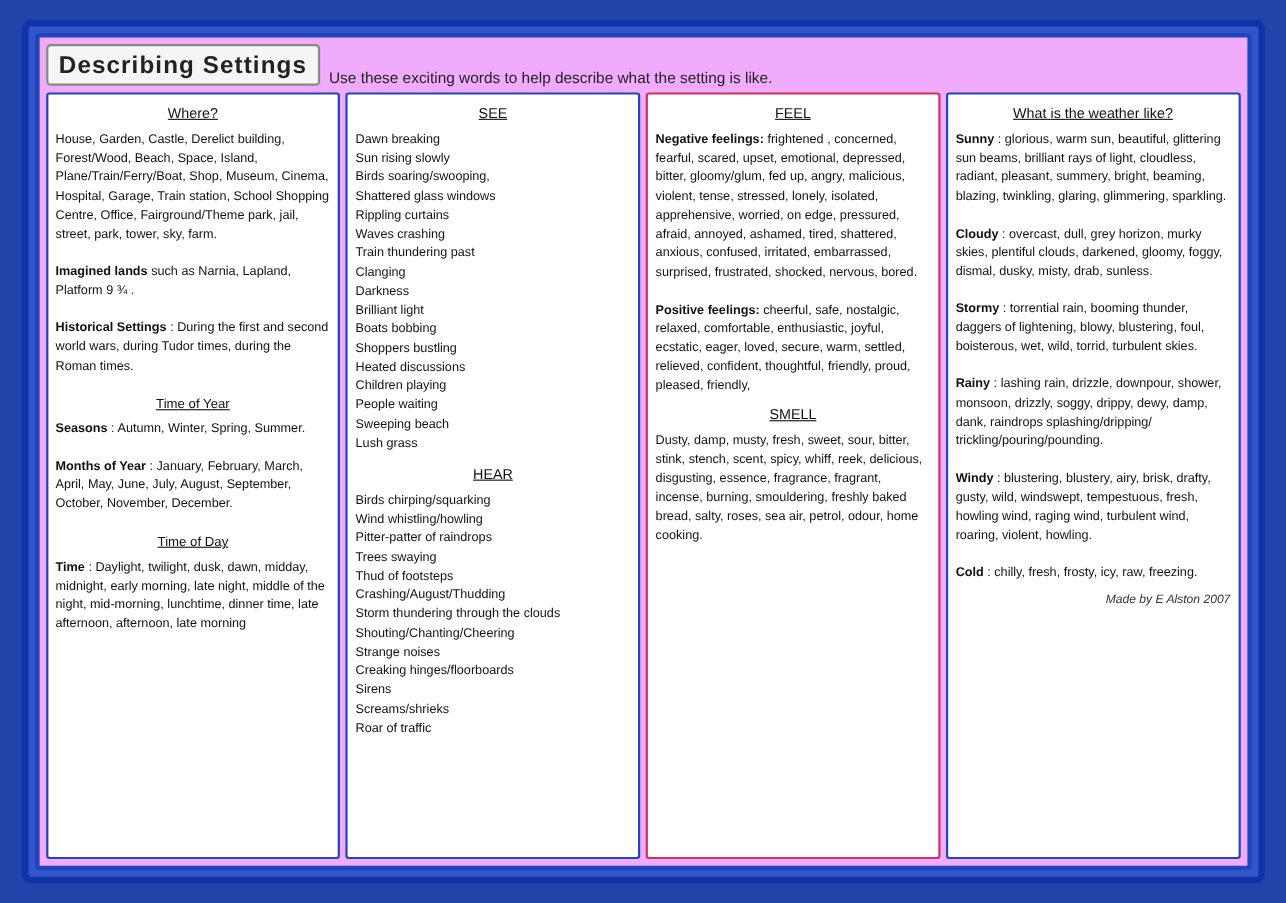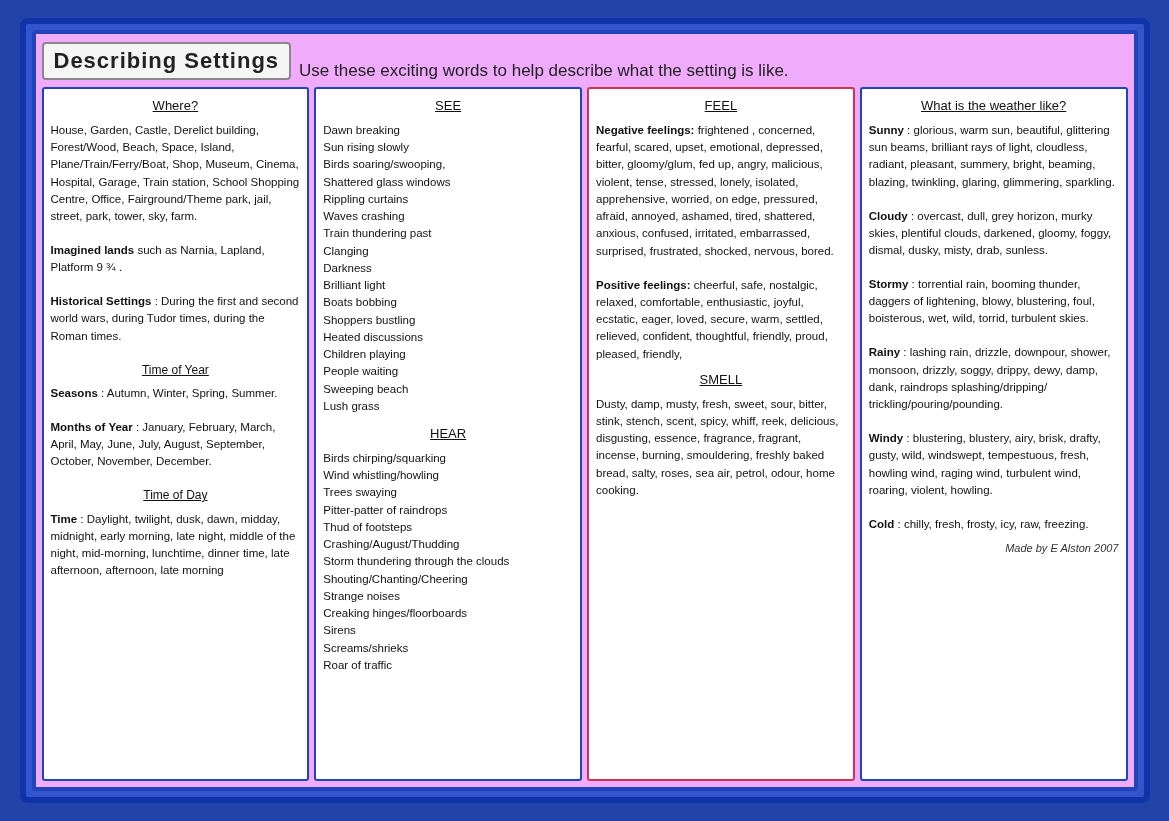--- a/index.html
+++ b/index.html
@@ -47,21 +47,21 @@
       background: #f5f5f5;
     }
     .header-title {
       font-size: 22px;
       font-weight: bold;
       font-family: 'Comic Sans MS', cursive, sans-serif;
       letter-spacing: 1px;
       color: #222;
     }
     .header-subtitle {
-      font-size: 17px;
+      font-size: 14px;
       font-family: 'Comic Sans MS', cursive, sans-serif;
       color: #222;
       flex: 1;
       margin-top: 21px;
     }
     
     .columns {
       display: flex;
       flex: 1;
       gap: 5px;
@@ -165,22 +165,22 @@
             <div>Heated discussions</div>
             <div>Children playing</div>
             <div>People waiting</div>
             <div>Sweeping beach</div>
             <div>Lush grass</div>
           </div>
         <div class="col-section-title" style="margin-top:10px;">HEAR</div>
         <div class="col-text" id="hear-items">
             <div>Birds chirping/squarking</div>
             <div>Wind whistling/howling</div>
+            <div>Pitter-patter of raindrops</div>
             <div>Trees swaying</div>
-            <div>Pitter-patter of raindrops</div>
             <div>Thud of footsteps</div>
             <div>Crashing/August/Thudding</div>
             <div>Storm thundering through the clouds</div>
             <div>Shouting/Chanting/Cheering</div>
             <div>Strange noises</div>
             <div>Creaking hinges/floorboards</div>
             <div>Sirens</div>
             <div>Screams/shrieks</div>
             <div>Roar of traffic</div>
           </div>

